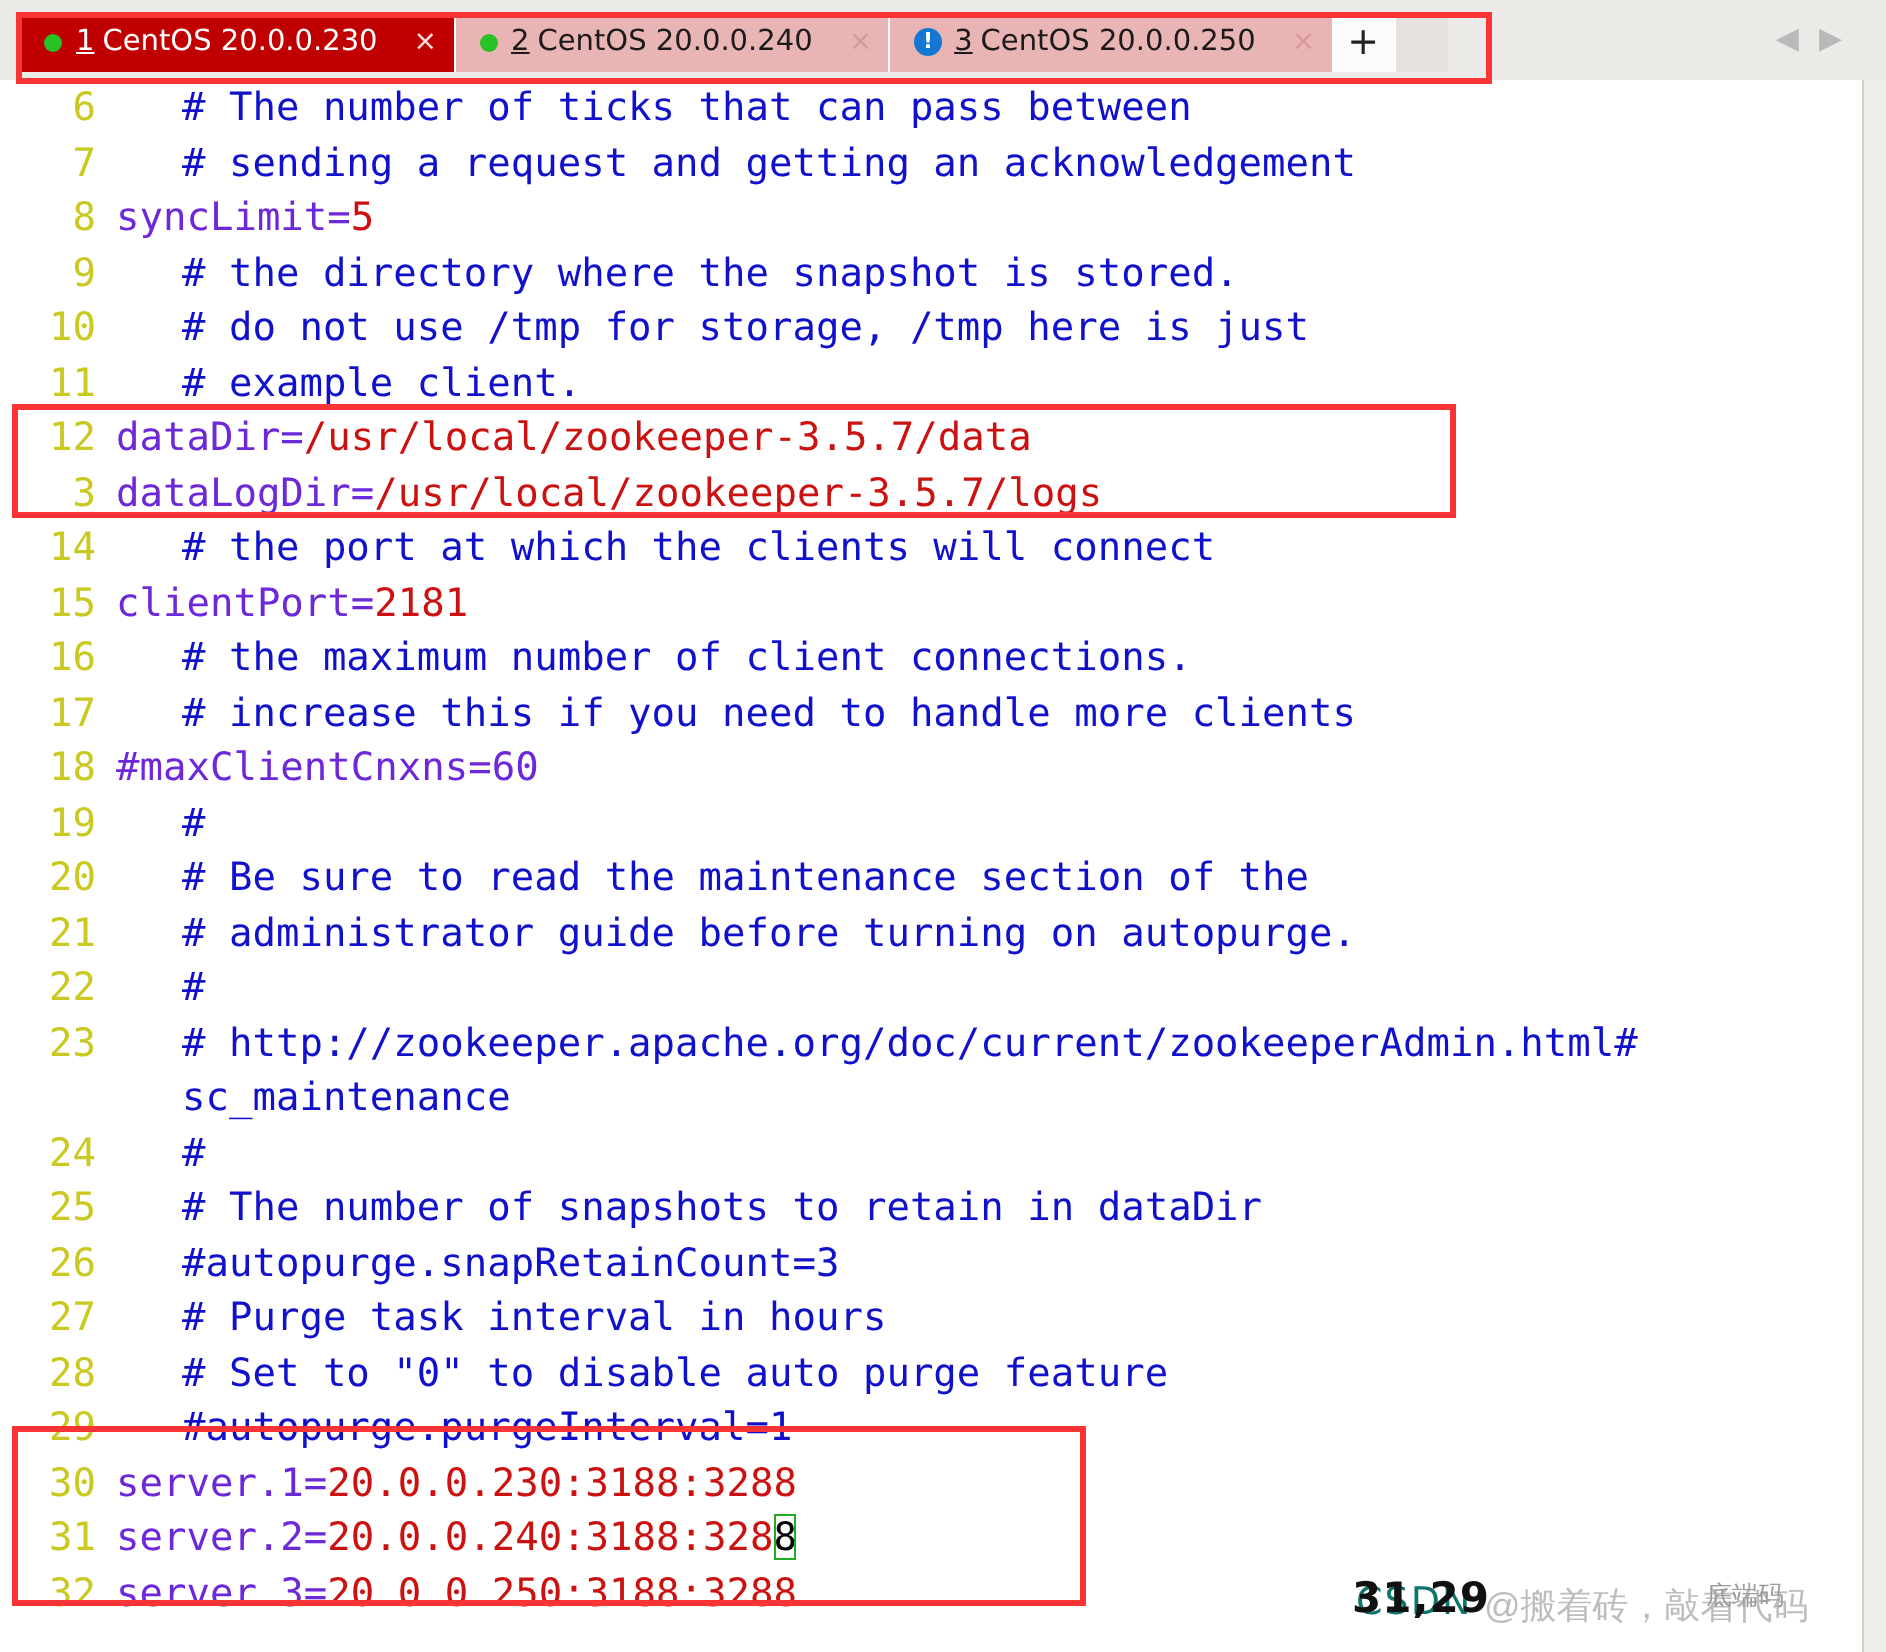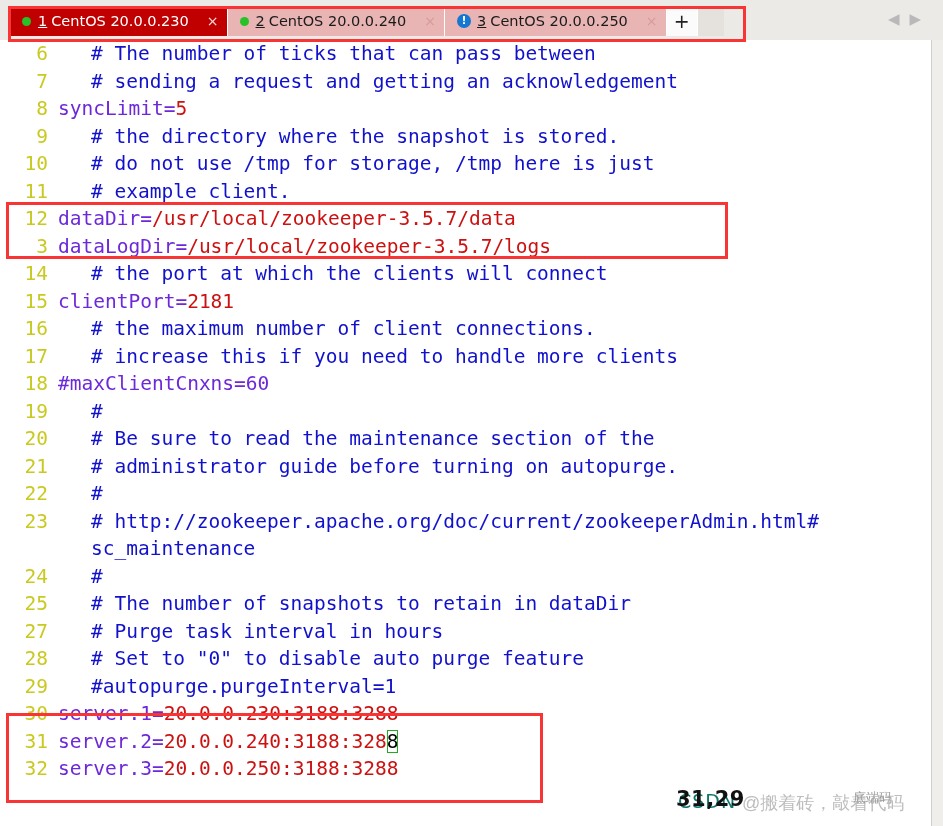--- a/index.html
+++ b/index.html
@@ -252,20 +252,21 @@
     <div class="row"><span class="ln">17</span><span class="code"><span class="cmt"># increase this if you need to handle more clients</span></span></div>
     <div class="row"><span class="ln">18</span><span class="code"><span class="key">#maxClientCnxns=60</span></span></div>
     <div class="row"><span class="ln">19</span><span class="code"><span class="cmt">#</span></span></div>
     <div class="row"><span class="ln">20</span><span class="code"><span class="cmt"># Be sure to read the maintenance section of the</span></span></div>
     <div class="row"><span class="ln">21</span><span class="code"><span class="cmt"># administrator guide before turning on autopurge.</span></span></div>
     <div class="row"><span class="ln">22</span><span class="code"><span class="cmt">#</span></span></div>
     <div class="row"><span class="ln">23</span><span class="code"><span class="cmt"># http://zookeeper.apache.org/doc/current/zookeeperAdmin.html#</span></span></div>
     <div class="row"><span class="ln"></span><span class="code"><span class="cmt">sc_maintenance</span></span></div>
     <div class="row"><span class="ln">24</span><span class="code"><span class="cmt">#</span></span></div>
     <div class="row"><span class="ln">25</span><span class="code"><span class="cmt"># The number of snapshots to retain in dataDir</span></span></div>
+    <div class="row"><span class="ln">26</span><span class="code"><span class="cmt">#autopurge.snapRetainCount=3</span></span></div>
     <div class="row"><span class="ln">27</span><span class="code"><span class="cmt"># Purge task interval in hours</span></span></div>
     <div class="row"><span class="ln">28</span><span class="code"><span class="cmt"># Set to "0" to disable auto purge feature</span></span></div>
     <div class="row"><span class="ln">29</span><span class="code"><span class="cmt">#autopurge.purgeInterval=1</span></span></div>
     <div class="row"><span class="ln">30</span><span class="code"><span class="key">server.1=</span><span class="val">20.0.0.230:3188:3288</span></span></div>
     <div class="row"><span class="ln">31</span><span class="code"><span class="key">server.2=</span><span class="val">20.0.0.240:3188:328</span><span class="cursor-char">8</span></span></div>
     <div class="row"><span class="ln">32</span><span class="code"><span class="key">server.3=</span><span class="val">20.0.0.250:3188:3288</span></span></div>
   </div>
 <div id="gutter-right"></div>
 
 <div class="annot" id="annot-tabs"></div>

